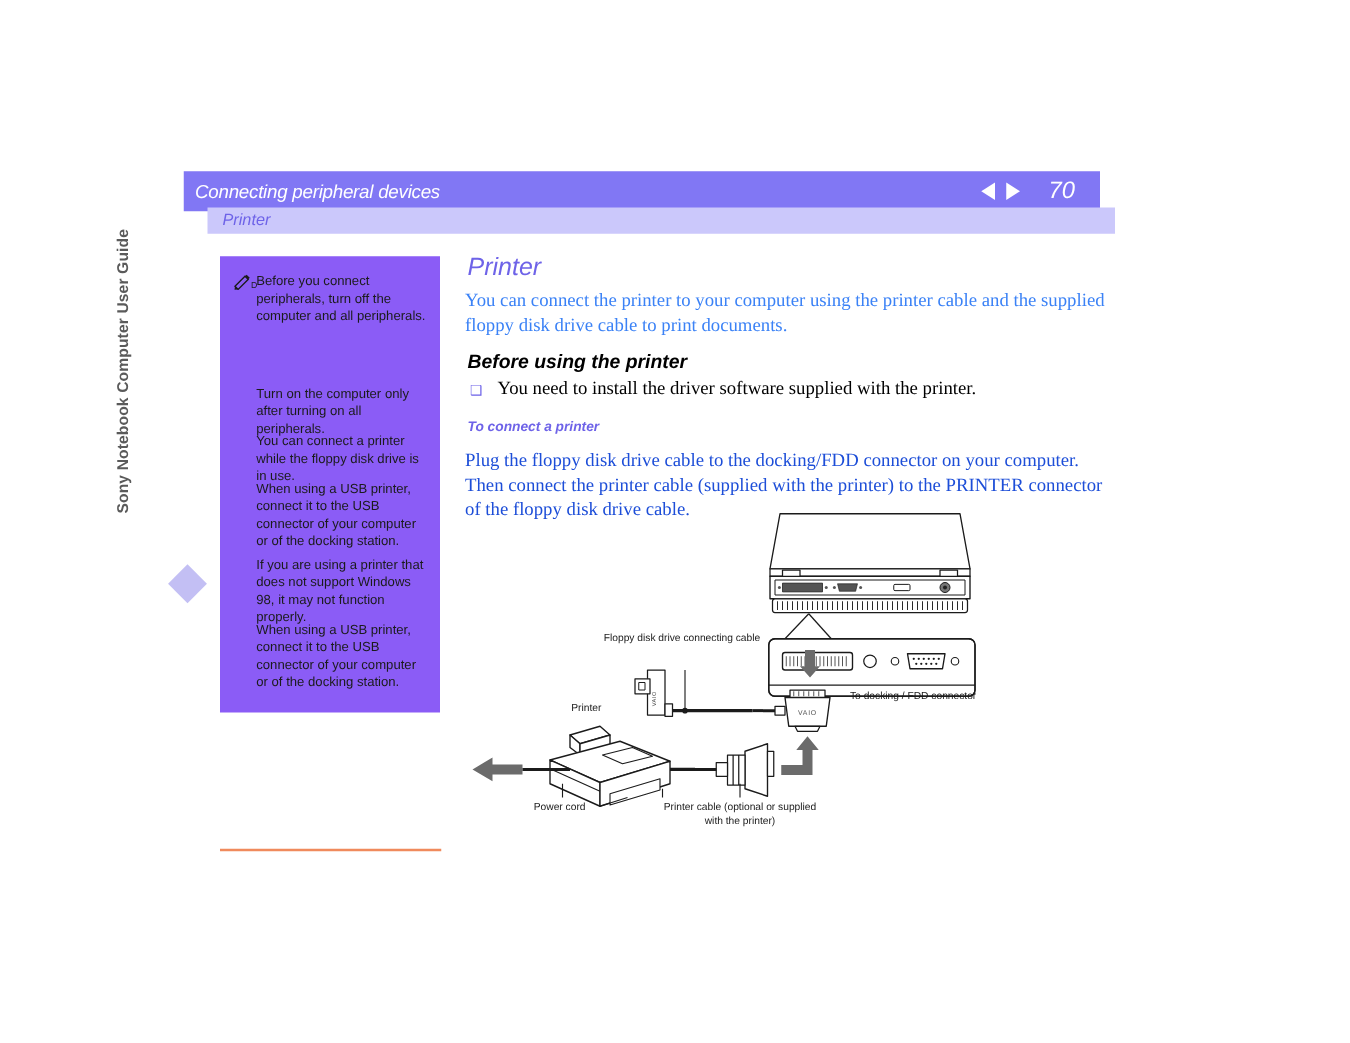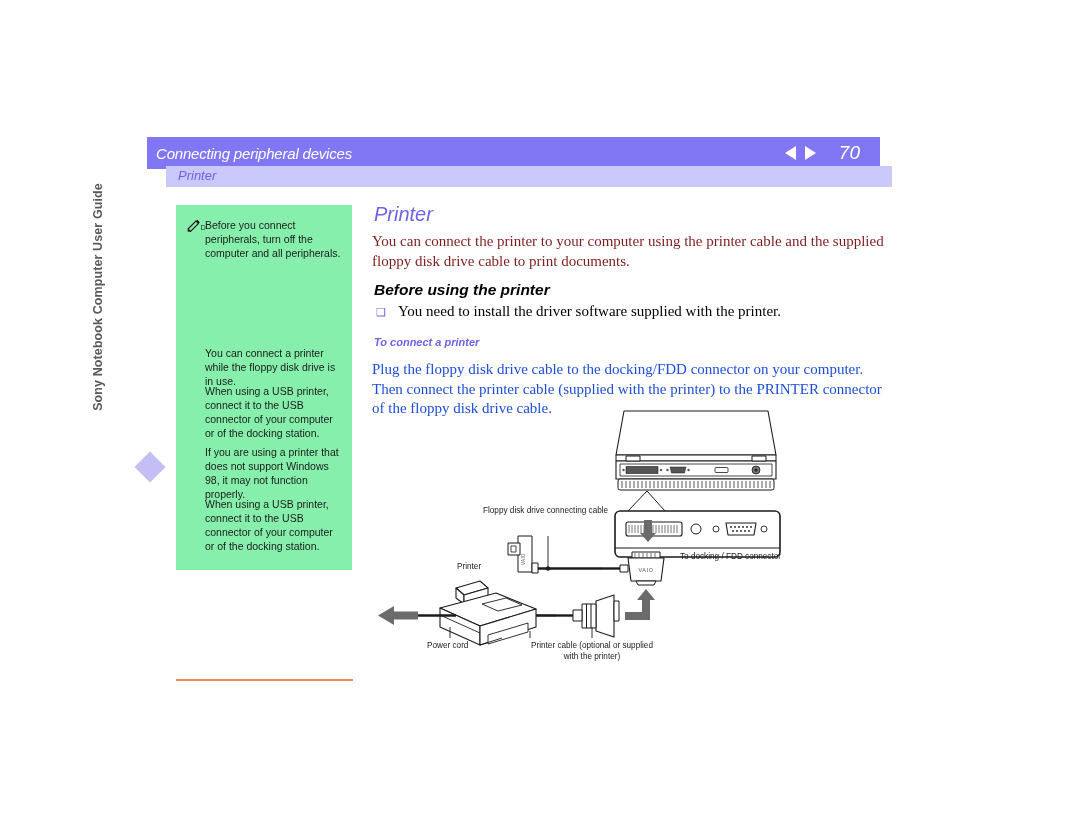--- a/index.html
+++ b/index.html
@@ -104,21 +104,21 @@
     transform: rotate(45deg);
   }
 
   
   #note-box {
     position: absolute;
     left: 176px;
     top: 205px;
     width: 176px;
     height: 365px;
-    background: #86efac;
+    background: #8b5cf6;
   }
   #note-icon {
     position: absolute;
     left: 11px;
     top: 13px;
     width: 20px;
     height: 14px;
   }
   .note-para {
     position: absolute;
@@ -139,21 +139,21 @@
     font-size: 20px;
   }
   #intro-para {
     position: absolute;
     left: 372px;
     top: 232px;
     width: 519px;
     font-family: "Liberation Serif", serif;
     font-size: 15px;
     line-height: 19.5px;
-    color: #7f1d1d;
+    color: #3b82f6;
   }
   #h-before {
     position: absolute;
     left: 374px;
     top: 281px;
     color: #000000;
     font-style: italic;
     font-weight: bold;
     font-size: 15.5px;
   }
@@ -241,20 +241,21 @@
 
 <div id="note-box">
   <svg id="note-icon" viewBox="0 0 20 14">
     <path d="M1 11 L9 3 L11.5 5.5 L3.5 13.5 Z" fill="none" stroke="#1b1b1b" stroke-width="1.1"></path>
     <path d="M1 11 L3.5 13.5 L0.6 13.8 Z" fill="#1b1b1b"></path>
     <path d="M9 3 L10.3 1.7 L12.8 4.2 L11.5 5.5 Z" fill="#1b1b1b"></path>
     <text x="13.8" y="12" font-family="Liberation Sans, sans-serif" font-size="7" fill="#1b1b1b">D</text>
   </svg>
 
   <div class="note-para" style="top:13px;">Before you connect peripherals, turn off the computer and all peripherals.</div>
+  <div class="note-para" style="top:103px;">Turn on the computer only after turning on all peripherals.</div>
   <div class="note-para" style="top:141px;">You can connect a printer while the floppy disk drive is in use.</div>
   <div class="note-para" style="top:179px;">When using a USB printer, connect it to the USB connector of your computer or of the docking station.</div>
   <div class="note-para" style="top:240px;">If you are using a printer that does not support Windows 98, it may not function properly.</div>
   <div class="note-para" style="top:292px;">When using a USB printer, connect it to the USB connector of your computer or of the docking station.</div>
 </div>
 
 <div id="main-title">Printer</div>
 <div id="intro-para">You can connect the printer to your computer using the printer cable and the supplied floppy disk drive cable to print documents.</div>
 
 <div id="h-before">Before using the printer</div>

